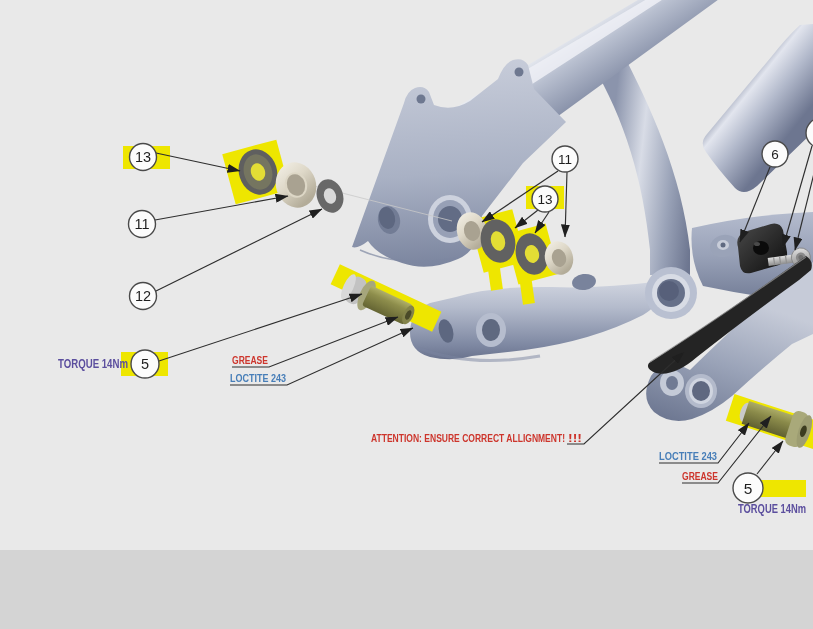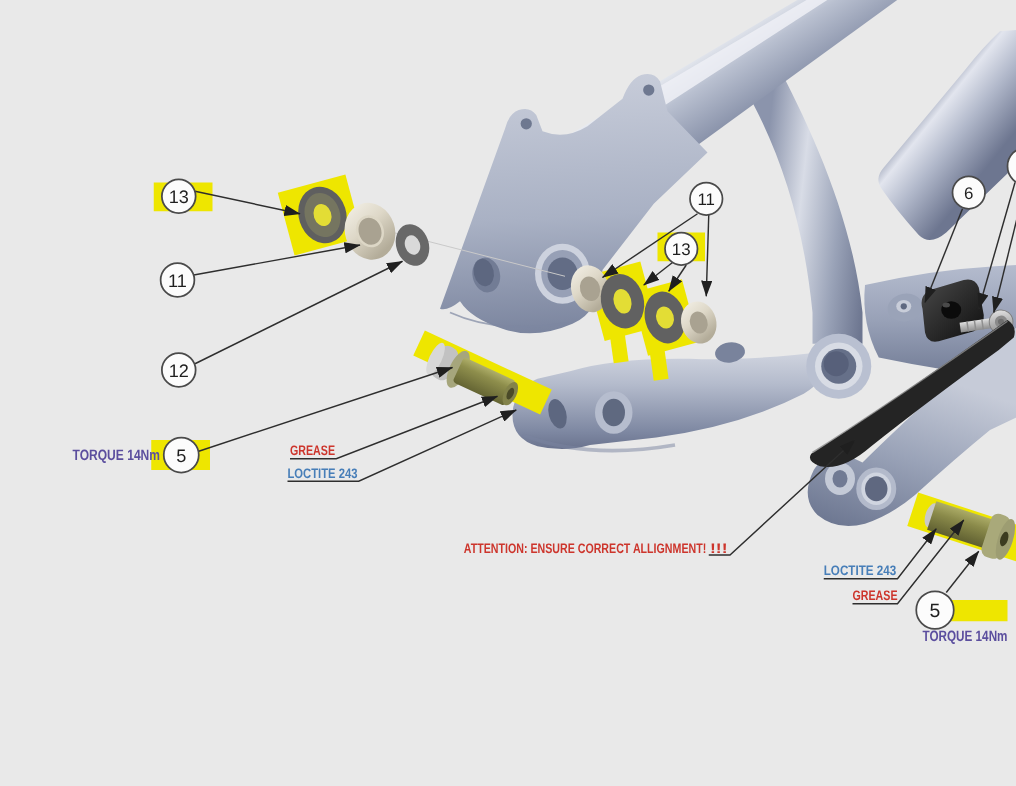--- a/index.html
+++ b/index.html
@@ -1,16 +1,16 @@
 <!DOCTYPE html>
 <html><head>
 <meta charset="utf-8">
 <style>
   html,body{margin:0;padding:0;background:#d4d4d4;}
-  .stage{width:813px;height:629px;position:relative;background:#fdba74;overflow:hidden;
+  .stage{width:813px;height:550px;position:relative;background:#fdba74;overflow:hidden;
          font-family:"Liberation Sans",sans-serif;}
   svg{display:block;}
   text{font-family:"Liberation Sans",sans-serif;}
 </style>
 </head>
 <body>
 
 <div class="stage">
 <svg id="scene" width="813" height="629" viewBox="0 0 813 629">
   <defs>

